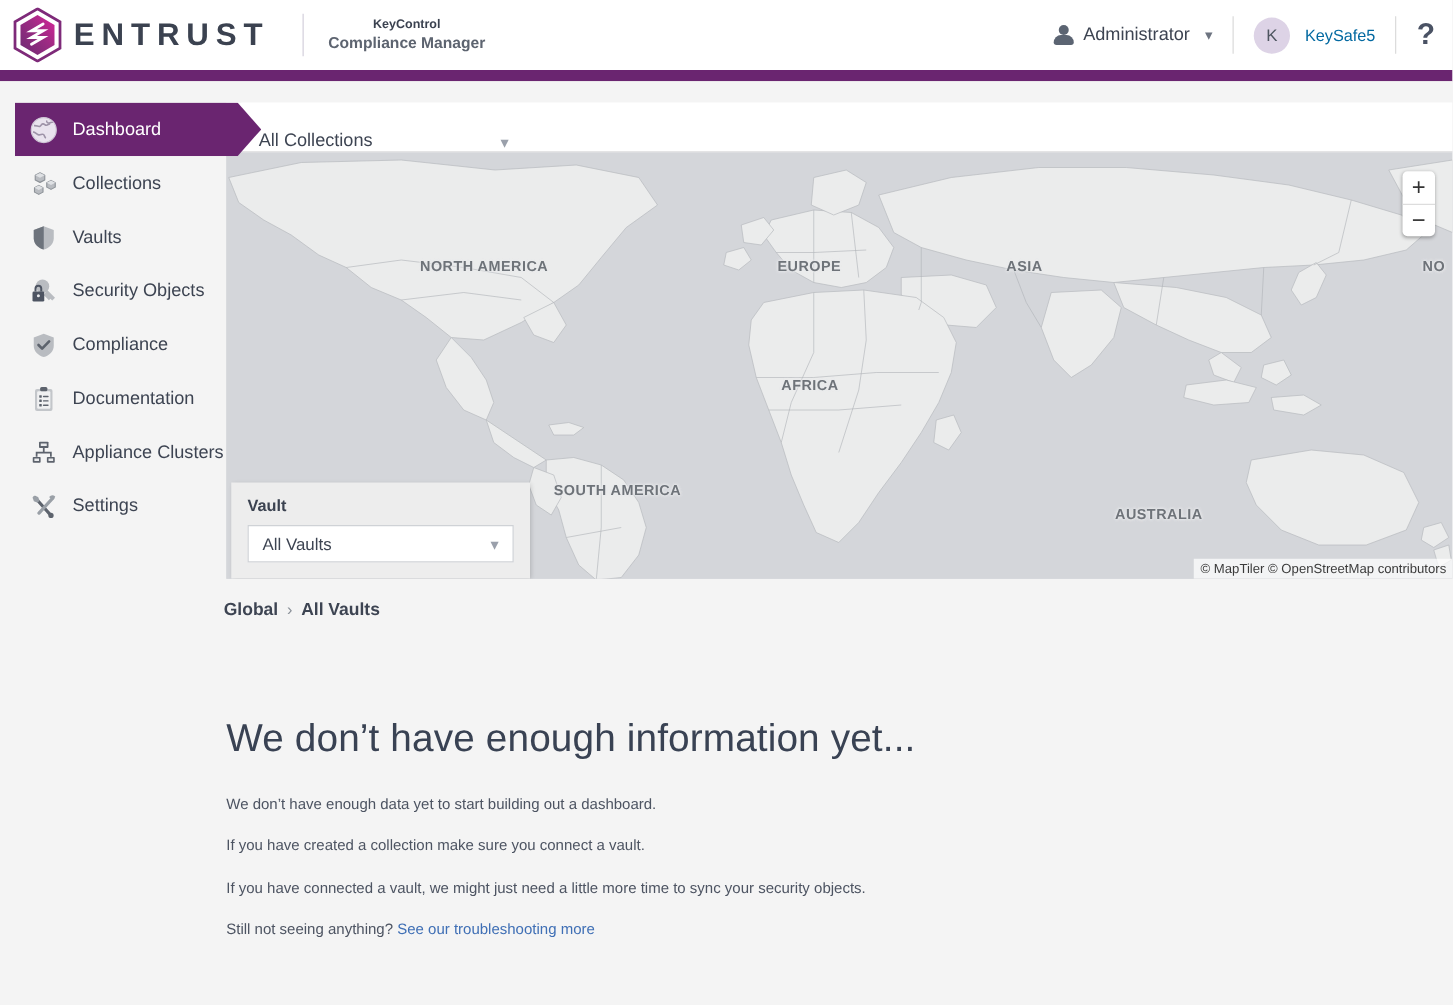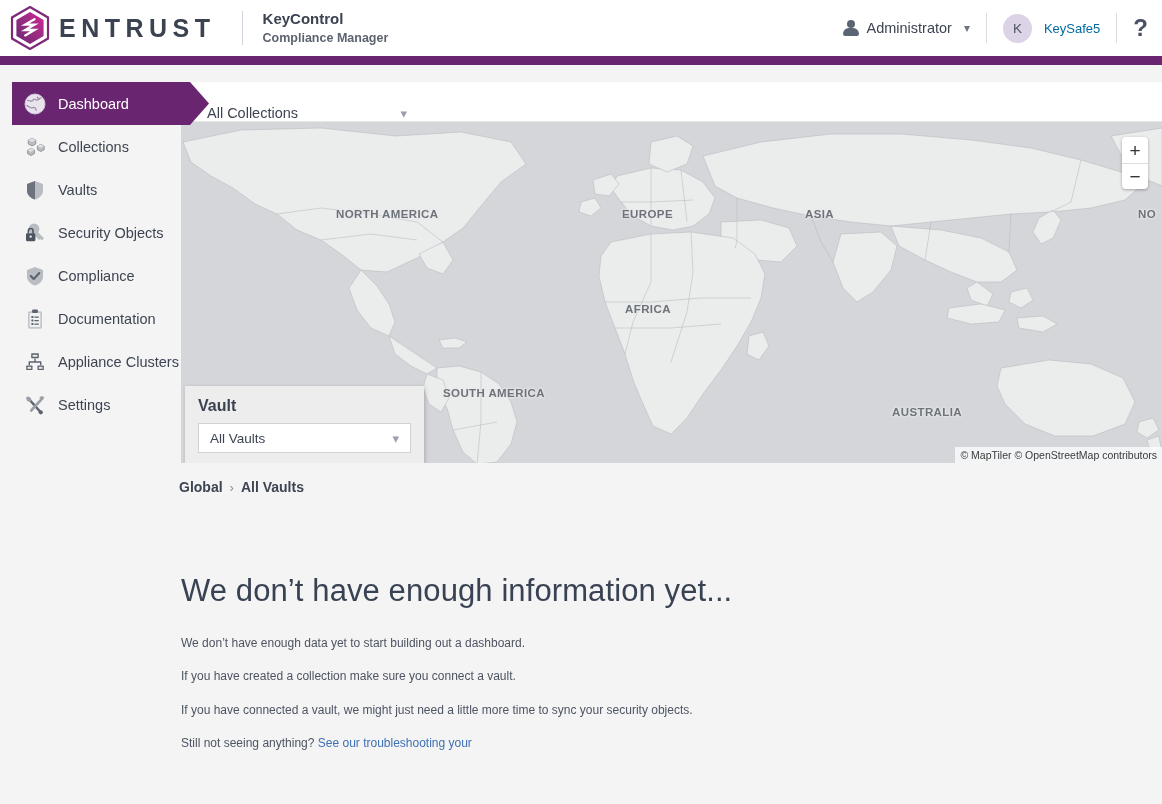--- a/index.html
+++ b/index.html
@@ -20,21 +20,21 @@
   .brand { display: flex; align-items: center; padding-left: 10px; }
   .logo-hex { width: 40px; height: 44px; position: relative; }
   .brand-word {
     font-size: 25px; letter-spacing: 5.5px; font-weight: 600;
     color: #3b4250; margin-left: 9px;
   }
   .brand-divider {
     width: 1px; height: 34px; background: #d5d1dd; margin: 0 20px 0 26px;
   }
   .prod { line-height: 1.35; }
-  .prod-name { font-size: 15px; font-weight: bold; color: #3b4250; }
+  .prod-name { font-size: 10px; font-weight: bold; color: #3b4250; text-align: center; }
   .prod-sub  { font-size: 12.5px; font-weight: bold; color: #5d6470; }
 
   .header-right {
     margin-left: auto; display: flex; align-items: center; padding-right: 14px;
   }
   .user-menu { display: flex; align-items: center; cursor: pointer; }
   .user-icon { width: 17px; height: 17px; position: relative; margin-right: 8px; }
   .user-icon .head {
     position:absolute; top:0; left:5px; width:8px; height:8px;
     border-radius:50%; background:#5b6472;
@@ -129,21 +129,21 @@
     position:absolute; right:0; bottom:0; background:rgba(255,255,255,.72);
     font-size:10.5px; color:#3b3b3b; padding:2px 5px;
     font-family:"Liberation Sans", sans-serif;
   }
   .vault-card {
     position:absolute; left:4px; bottom:0; width:239px; height:77px;
     background:#ededed; box-shadow: 1px 1px 4px rgba(0,0,0,.20);
     padding: 11px 13px;
   }
   .vault-card .vtitle {
-    font-size: 16px; font-weight: bold; color:#3b4250; margin-bottom: 8px;
+    font-size: 13px; font-weight: bold; color:#3b4250; margin-bottom: 8px;
   }
   .vault-select {
     height: 30px; background:#fff; border:1px solid #cfd2d6;
     display:flex; align-items:center; justify-content:space-between;
     padding: 0 11px; cursor:pointer;
   }
   .vault-select .val { font-size: 13.5px; color:#3d4452; }
   .vault-select .chev { color:#9aa0ab; font-size:13px; }
 
   
@@ -448,17 +448,17 @@
       <span class="sep">›</span>
       <span>All Vaults</span>
     </div>
 
     <div class="empty">
       <h1>We don’t have enough information yet...</h1>
       <p>We don’t have enough data yet to start building out a dashboard.</p>
       <p>If you have created a collection make sure you connect a vault.</p>
       <p>If you have connected a vault, we might just need a little more time to sync your security objects.</p>
       <p>
-        <span>Still not seeing anything? </span><a href="#">See our troubleshooting your</a>
+        <span>Still not seeing anything? </span><a href="#">See our troubleshooting more</a>
       </p>
     </div>
   </div>
 </div>
 
 </body></html>

